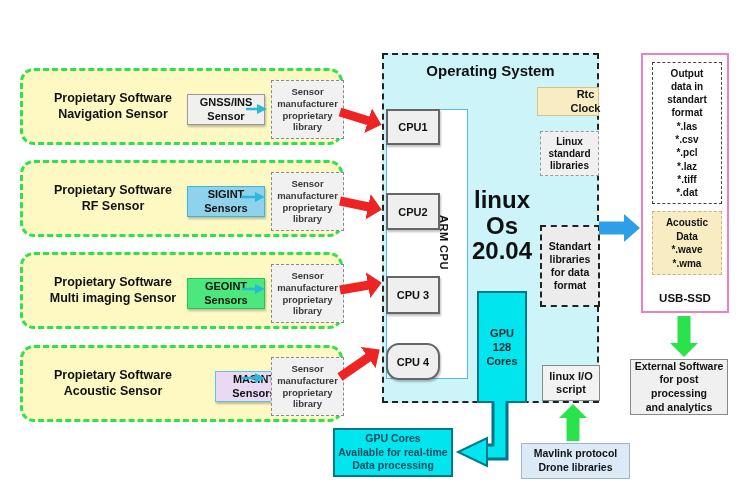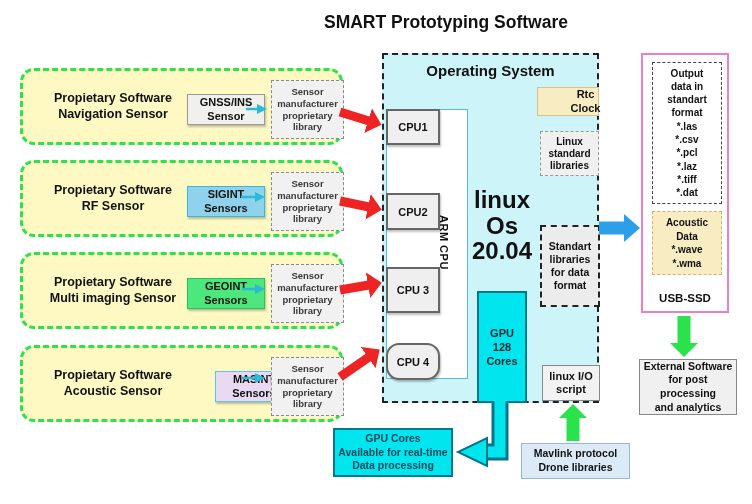--- a/index.html
+++ b/index.html
@@ -22,21 +22,21 @@
   .chip-masint{background:var(--chip-masint);border-color:#55c8e6;margin-left:28px;}
   .lib{left:248px;top:9px;width:73px;height:59px;border:1.5px dashed #8a8a8a;background:#f1f1f1;
        font-weight:bold;font-size:9.5px;line-height:1.23;color:#3a3a3a;}
 
   
   #os{left:382px;top:53px;width:217px;height:350px;border:2px dashed #222;background:var(--os-fill);}
   #os-title{left:0;top:7px;width:100%;text-align:center;font-weight:bold;font-size:15px;}
   #arm-box{left:2px;top:54px;width:82px;height:270px;background:#fff;border:1.5px solid #56b9e2;}
   .cpu{left:2px;width:54px;background:#efefef;border:2px solid #666;font-weight:bold;font-size:11px;
        box-shadow:1px 2px 2px rgba(0,0,0,.25);}
-  #cpu1{top:54px;height:36px;} #cpu2{top:138px;height:37px;} #cpu3{top:212px;height:46px;} #cpu4{top:288px;height:37px;border-radius:13px;}
+  #cpu1{top:54px;height:36px;} #cpu2{top:138px;height:37px;} #cpu3{top:221px;height:38px;} #cpu4{top:288px;height:37px;border-radius:13px;}
   #arm-label{left:52px;top:140px;width:16px;height:95px;writing-mode:vertical-rl;font-weight:bold;font-size:11px;letter-spacing:.5px;}
   #linux-os{left:70px;top:132px;width:96px;text-align:center;font-weight:bold;font-size:24px;line-height:1.07;}
   #rtc{left:153px;top:32px;width:62px;height:29px;background:var(--tan-fill);border:1.5px solid #d9c184;
        font-weight:bold;font-size:11px;line-height:1.2;padding-left:35px;}
   #linux-std{left:156px;top:76px;width:59px;height:45px;background:#f0f0f0;border:1.5px dashed #999;
        font-weight:bold;font-size:10px;line-height:1.2;}
   #std-libs{left:156px;top:170px;width:60px;height:82px;background:#ececec;border:2px dashed #222;
        font-weight:bold;font-size:10.5px;line-height:1.25;}
   #gpu-box{left:93px;top:236px;width:50px;height:112px;background:var(--cyan-bright);border:2px solid #00798c;
        font-weight:bold;font-size:11px;line-height:1.3;color:#102a30;}
@@ -45,42 +45,41 @@
 
   
   #usb{left:641px;top:53px;width:88px;height:260px;border:2px solid var(--pink-border);background:#fff;}
   #usb-out{left:9px;top:7px;width:70px;height:142px;border:1.5px dashed #444;background:#fff;
        font-weight:bold;font-size:10px;line-height:1.33;}
   #usb-ac{left:9px;top:156px;width:70px;height:64px;border:1.5px dashed #cfb57a;background:var(--tan-fill);
        font-weight:bold;font-size:10px;line-height:1.35;}
   #usb-label{left:0;top:237px;width:100%;text-align:center;font-weight:bold;font-size:11.5px;}
 
   #ext-sw{left:630px;top:359px;width:98px;height:56px;background:#f0f0f0;border:1.5px solid #888;
-       font-weight:bold;font-size:10.5px;line-height:1.3;margin-left:9px;}
+       font-weight:bold;font-size:10.5px;line-height:1.3;}
   #mavlink{left:521px;top:443px;width:109px;height:36px;background:var(--mavlink-fill);border:1px solid #9cb6ce;
        font-weight:bold;font-size:10.5px;line-height:1.3;}
   #gpu-note{left:333px;top:428px;width:120px;height:49px;background:var(--cyan-bright);border:2px solid #00798c;
        font-weight:bold;font-size:10.5px;line-height:1.3;color:#084a5e;}
 
   #arrows{position:absolute;left:0;top:0;pointer-events:none;z-index:10;}
   .red-shaft{stroke:var(--red-arrow);stroke-width:9;}
   .cyan-shaft{stroke:#2ab9d9;stroke-width:2.5;}
   .blue-shaft{stroke:var(--blue-arrow);stroke-width:13;}
   .green-shaft{stroke:var(--green-arrow);stroke-width:13;}
   .m-red{fill:var(--red-arrow);} .m-cyan{fill:#2ab9d9;} .m-blue{fill:var(--blue-arrow);} .m-green{fill:var(--green-arrow);}
   .elbow-out{stroke:#00768a;stroke-width:17;fill:none;}
   .elbow-in{stroke:var(--cyan-bright);stroke-width:11;fill:none;}
   .elbow-head{fill:var(--cyan-bright);stroke:#00768a;stroke-width:2;}
 </style>
 </head>
 <body>
 
 <div id="stage">
 
-  <div id="title" class="abs">SMART Prototyping Software</div>
 
   <div id="sg1" class="abs sg">
     <div class="abs sg-name ctr pre">Propietary Software
 Navigation Sensor</div>
     <div class="abs chip ctr pre">GNSS/INS
 Sensor</div>
     <div class="abs lib ctr pre">Sensor
 manufacturer
 proprietary
 library</div>

